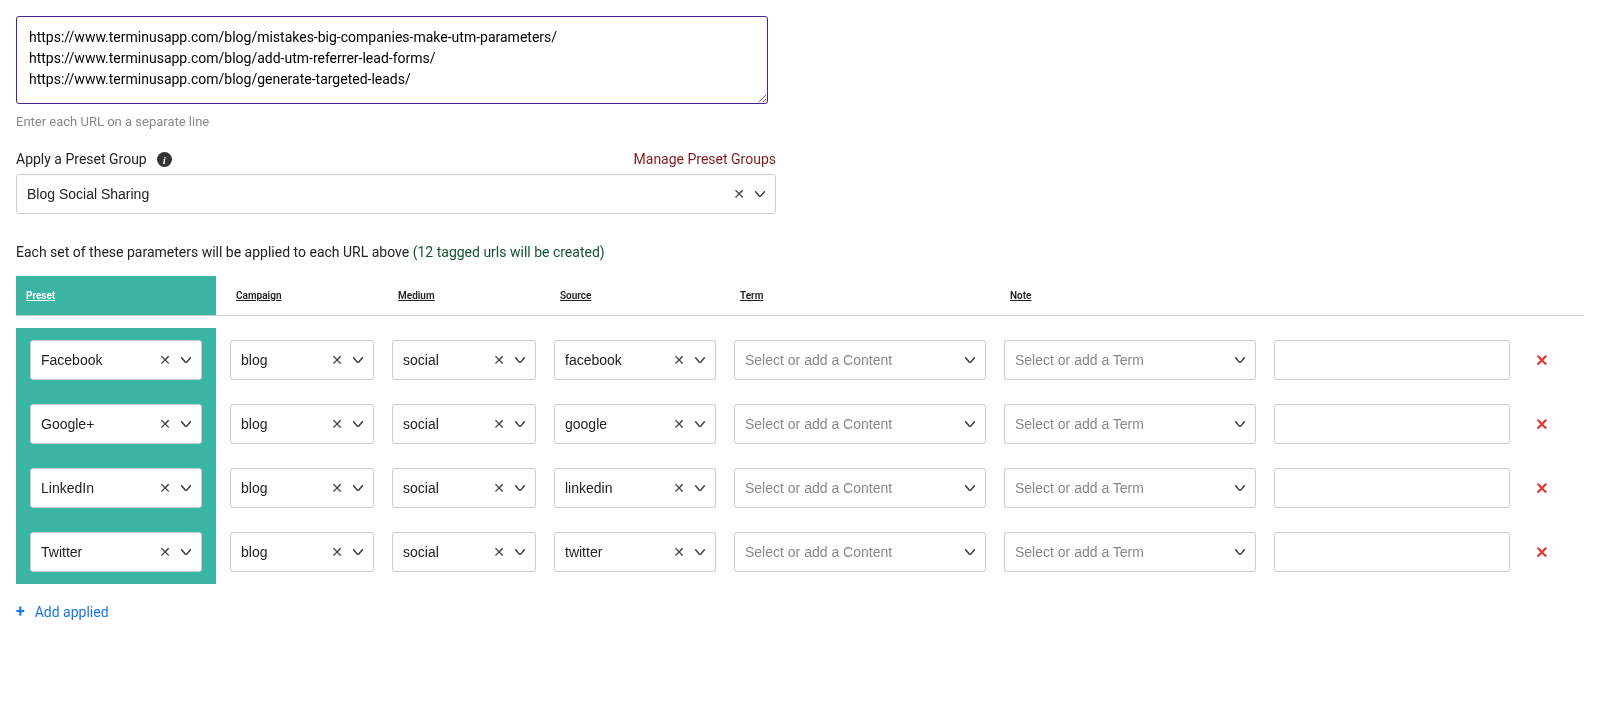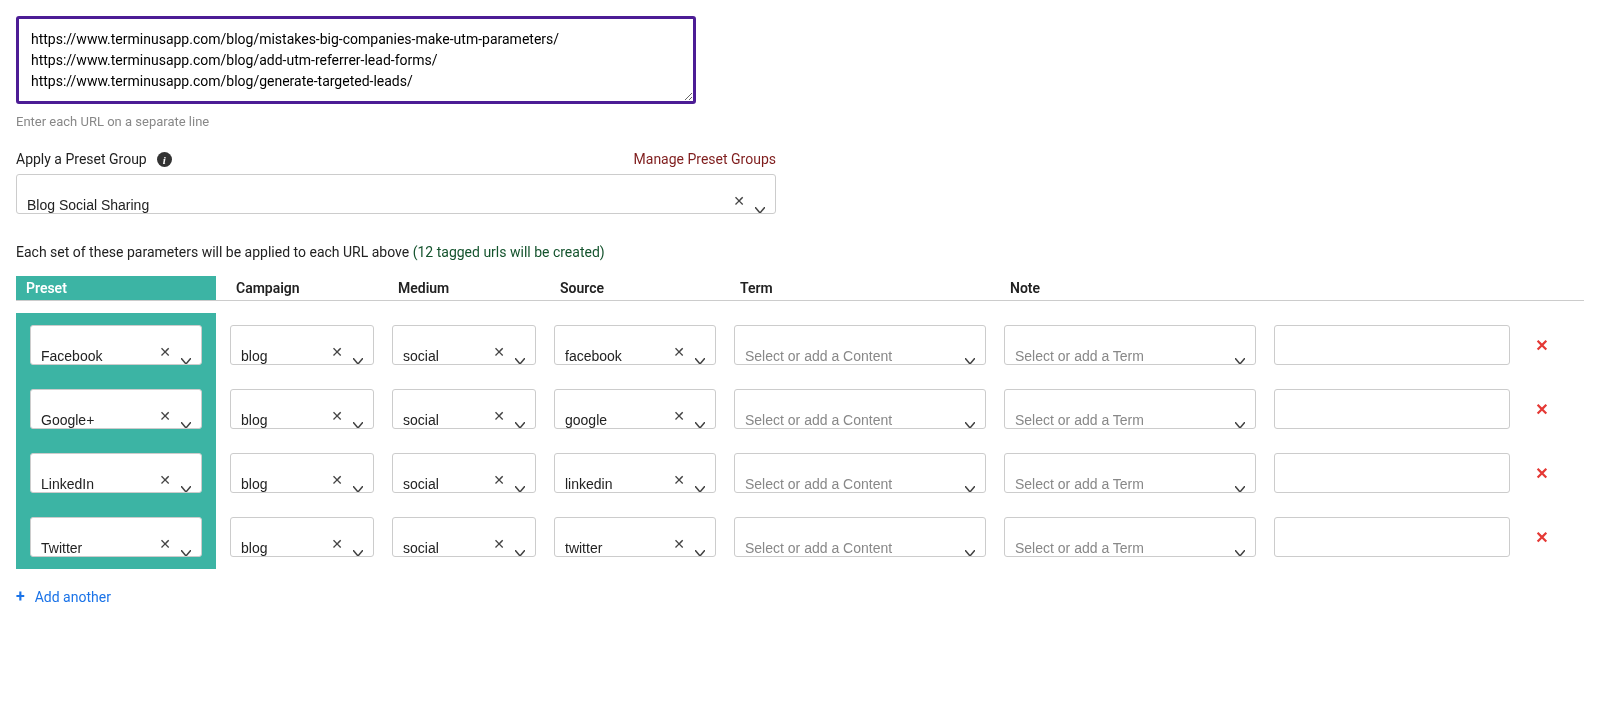--- a/index.html
+++ b/index.html
@@ -5,25 +5,25 @@
     * { box-sizing: border-box; margin: 0; padding: 0; }
     body {
       font-family: -apple-system, BlinkMacSystemFont, "Segoe UI", Roboto, Helvetica, Arial, sans-serif;
       color: #222;
       background: #fff;
       padding: 16px;
     }
     .section { margin-bottom: 14px; }
     .label { font-size: 14px; color: #222; margin-bottom: 8px; display: block; }
     .url-textarea {
-      width: 680px;
+      width: 752px;
       max-width: 100%;
       height: 88px;
       padding: 10px 12px;
-      border: 3px solid #4c1d95;
+      border: 1px solid #4c1d95;
       border-radius: 3px;
       font-family: inherit;
       font-size: 14px;
       resize: both;
       line-height: 1.5;
     }
     .helper-text { font-size: 13px; color: #888; margin-top: 6px; }
     .preset-group-row {
       display: flex;
       justify-content: space-between;
@@ -45,21 +45,21 @@
       font-weight: bold;
       align-items: center;
       justify-content: center;
       font-style: italic;
       font-family: Georgia, serif;
       margin-left: 6px;
       vertical-align: middle;
     }
     .combo {
       display: inline-flex;
-      align-items: flex-end;
+      align-items: center;
       border: 1px solid #ccc;
       border-radius: 3px;
       background: #fff;
       height: 40px;
       padding: 0 6px 0 10px;
       position: relative;
     }
     .combo .combo-text {
       flex: 1;
       font-size: 14px;
@@ -94,24 +94,25 @@
     .grid-wrap { width: 100%; }
     .grid-header {
       display: grid;
       grid-template-columns: 200px 152px 152px 170px 260px 260px 244px 36px;
       gap: 10px;
       align-items: stretch;
       border-bottom: 1px solid #ccc;
       margin-bottom: 12px;
     }
     .col-head {
-      font-size: 14px;
+      font-size: 10px;
       font-weight: 600;
       color: #222;
-      padding: 4px 10px;
+      padding: 14px 10px;
+      text-decoration: underline;
     }
     .col-head.preset-head {
       background: #3cb4a4;
       color: #fff;
     }
     .grid-body {
       display: grid;
       grid-template-columns: 200px 152px 152px 170px 260px 260px 244px 36px;
       gap: 10px;
       row-gap: 0;
@@ -490,17 +491,17 @@
       </div>
       <div class="delete-cell">
         <span class="delete-x">✕</span>
       </div>
     </div>
 </div>
 
 
 <div class="add-another">
   <span class="plus-icon">+</span>
-  <span>Add another</span>
+  <span>Add applied</span>
 </div>
 
 
 
 
 </body></html>

